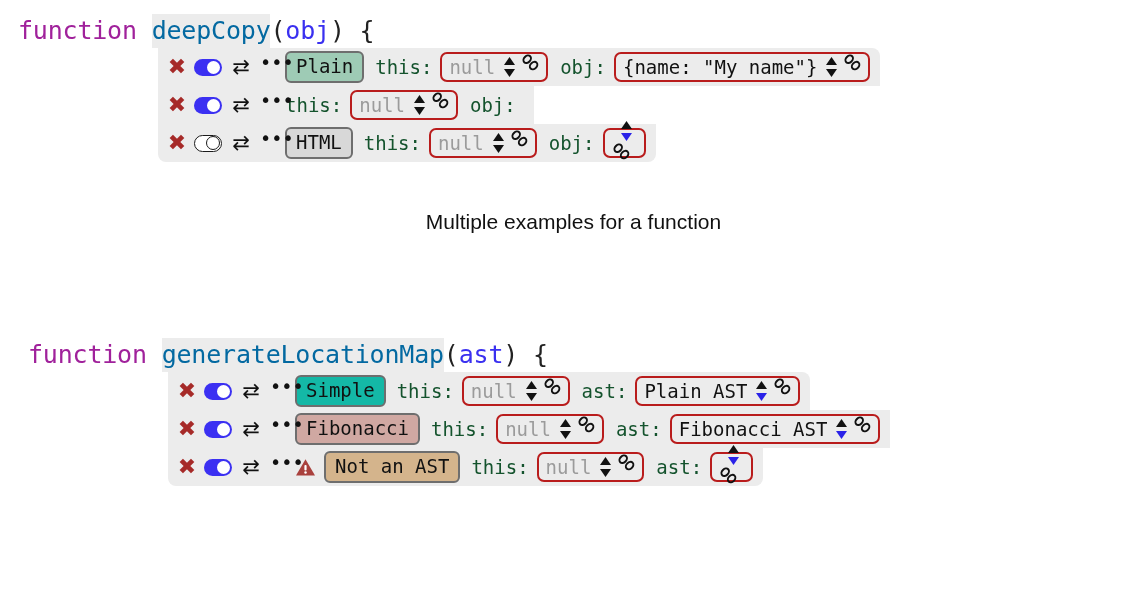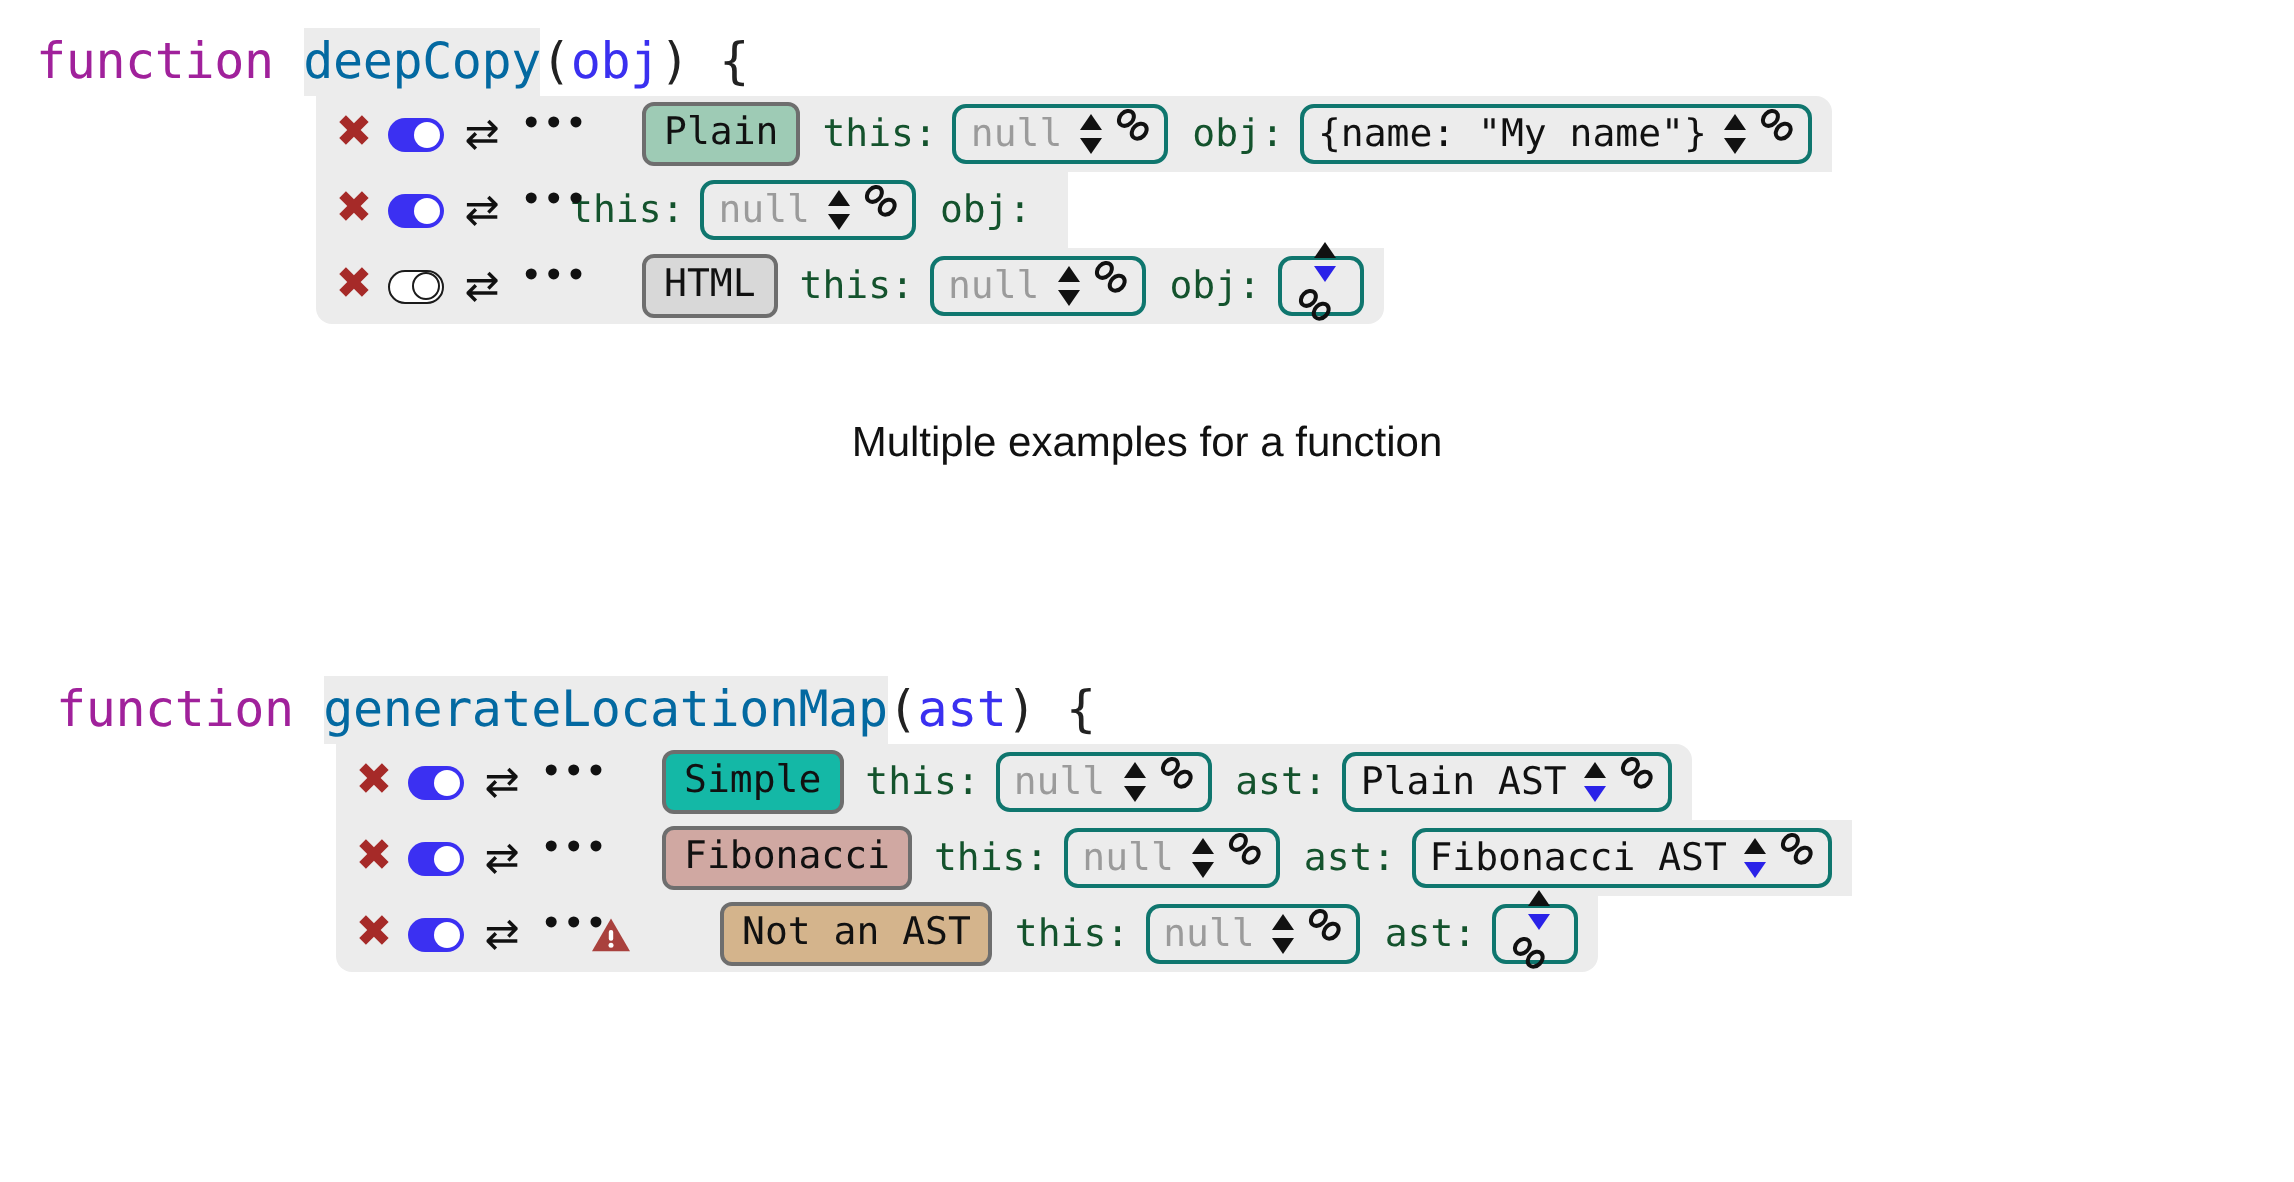--- a/index.html
+++ b/index.html
@@ -109,34 +109,33 @@
     font-family:"DejaVu Sans Mono","Liberation Mono",monospace;
     font-size:19px;
     color:#111;
     border:2px solid #6e6e6e;
     border-radius:6px;
     padding:1px 9px 3px 9px;
     white-space:pre;
     line-height:24px;
     margin-right:11px;
     cursor:pointer;
-    margin-left:36px;
   }
 
   
   .arg-label{
     font-family:"DejaVu Sans Mono","Liberation Mono",monospace;
     font-size:19px;color:#14532d;
     margin-right:8px;white-space:pre;
   }
 
   
   .field{
     display:flex;align-items:center;
-    border:2px solid #0f766e;
+    border:2px solid #b91c1c;
     border-radius:7px;
     background:#ececec;
     padding:1px 6px 2px 7px;
     margin-right:12px;
     height:30px;
     box-sizing:border-box;
     cursor:text;
   }
   .field.last-field{margin-right:0;}
   .field .val{

